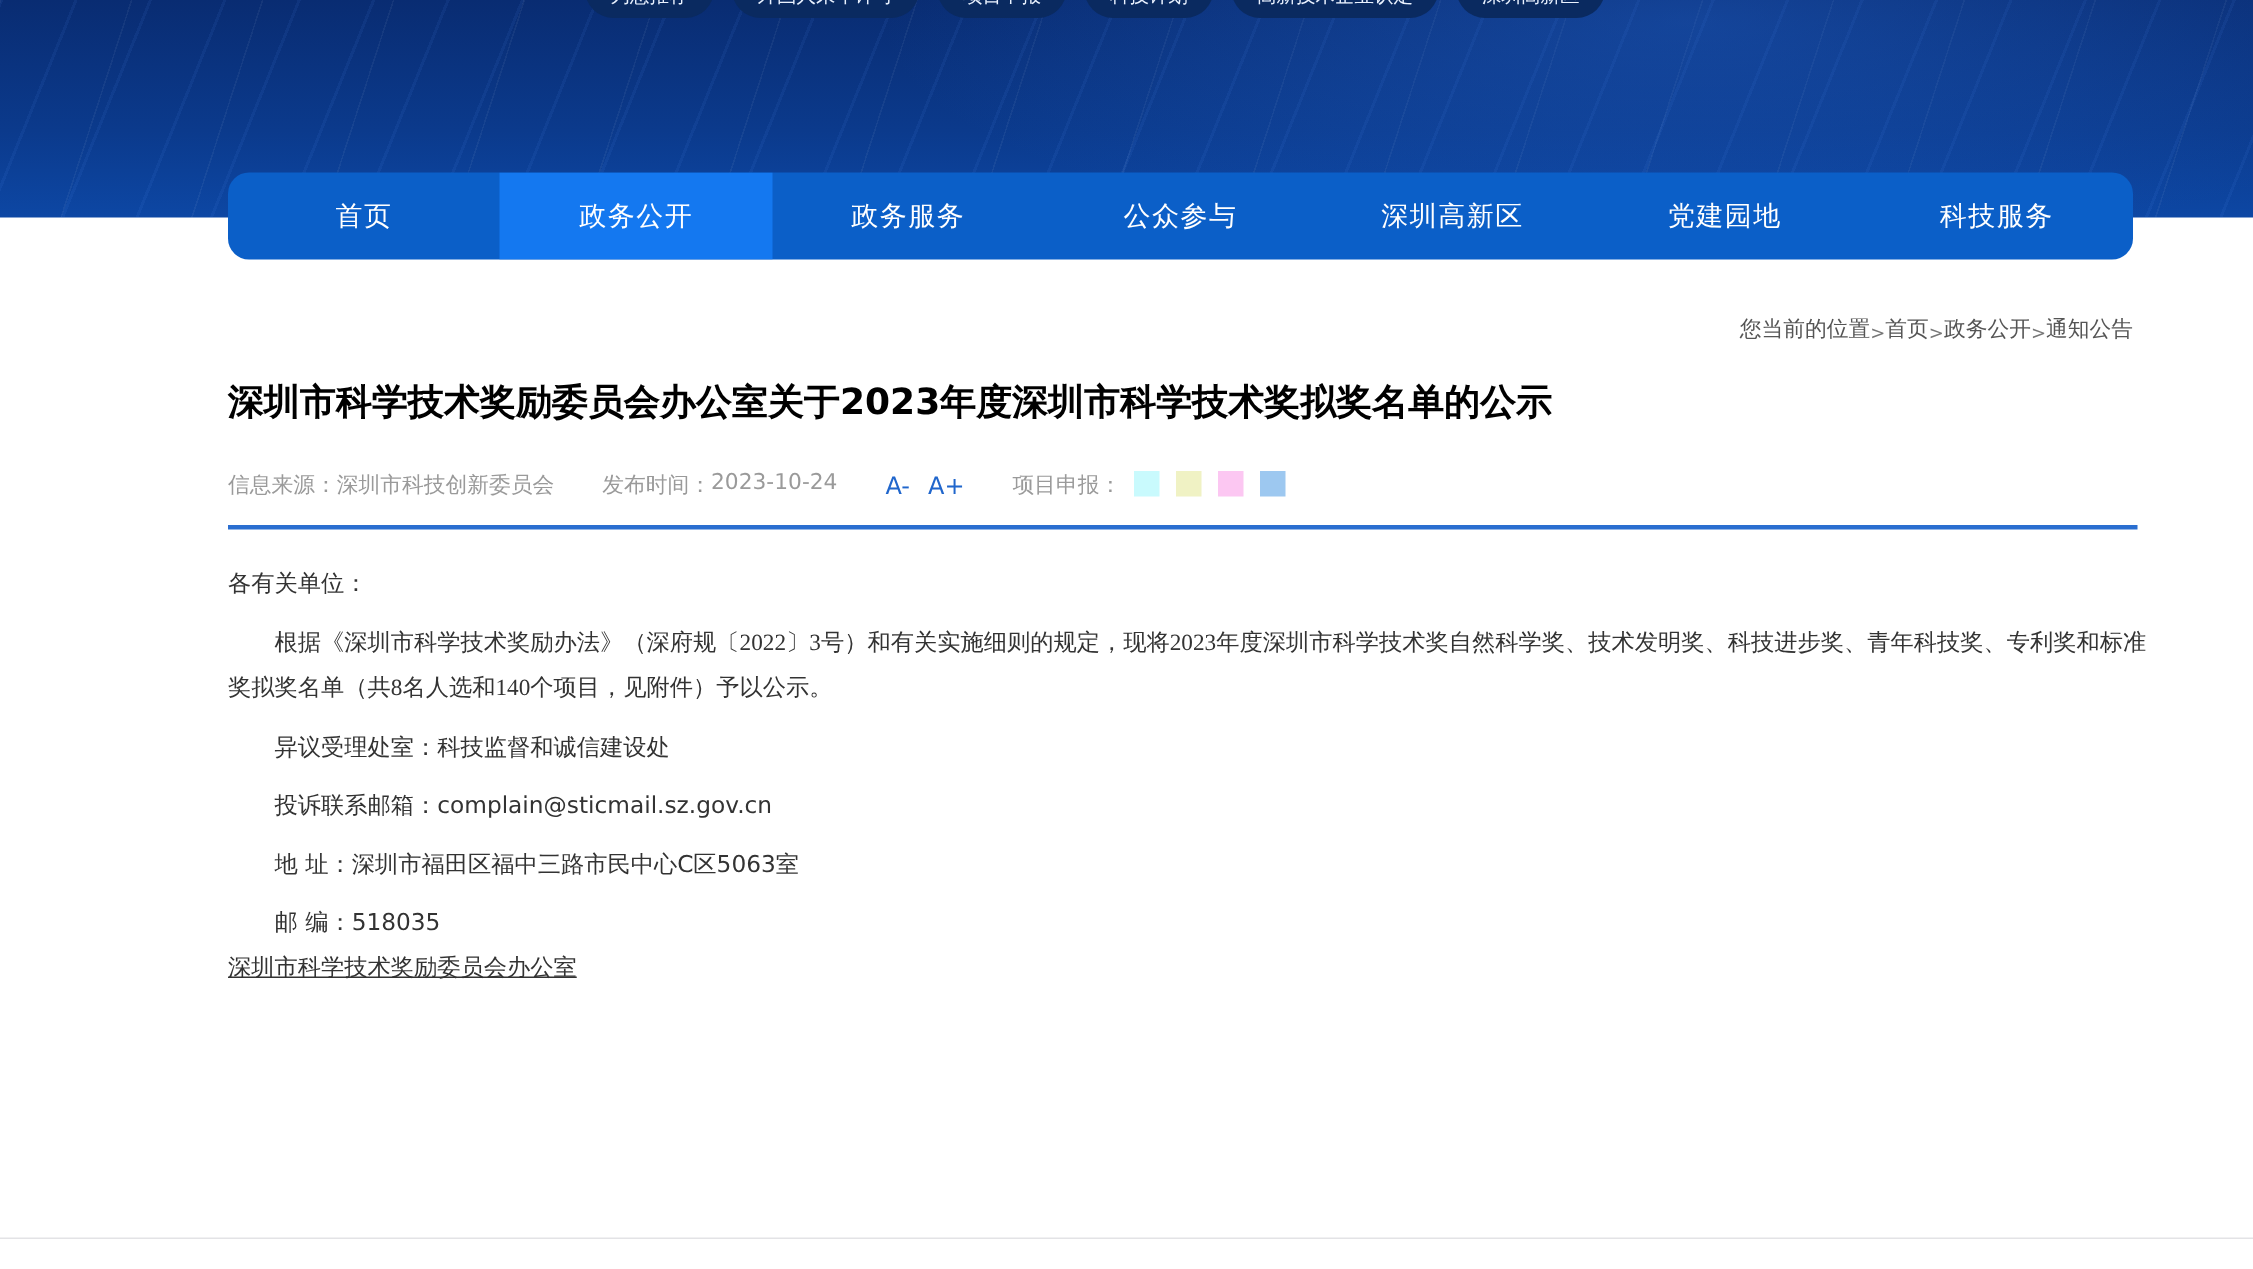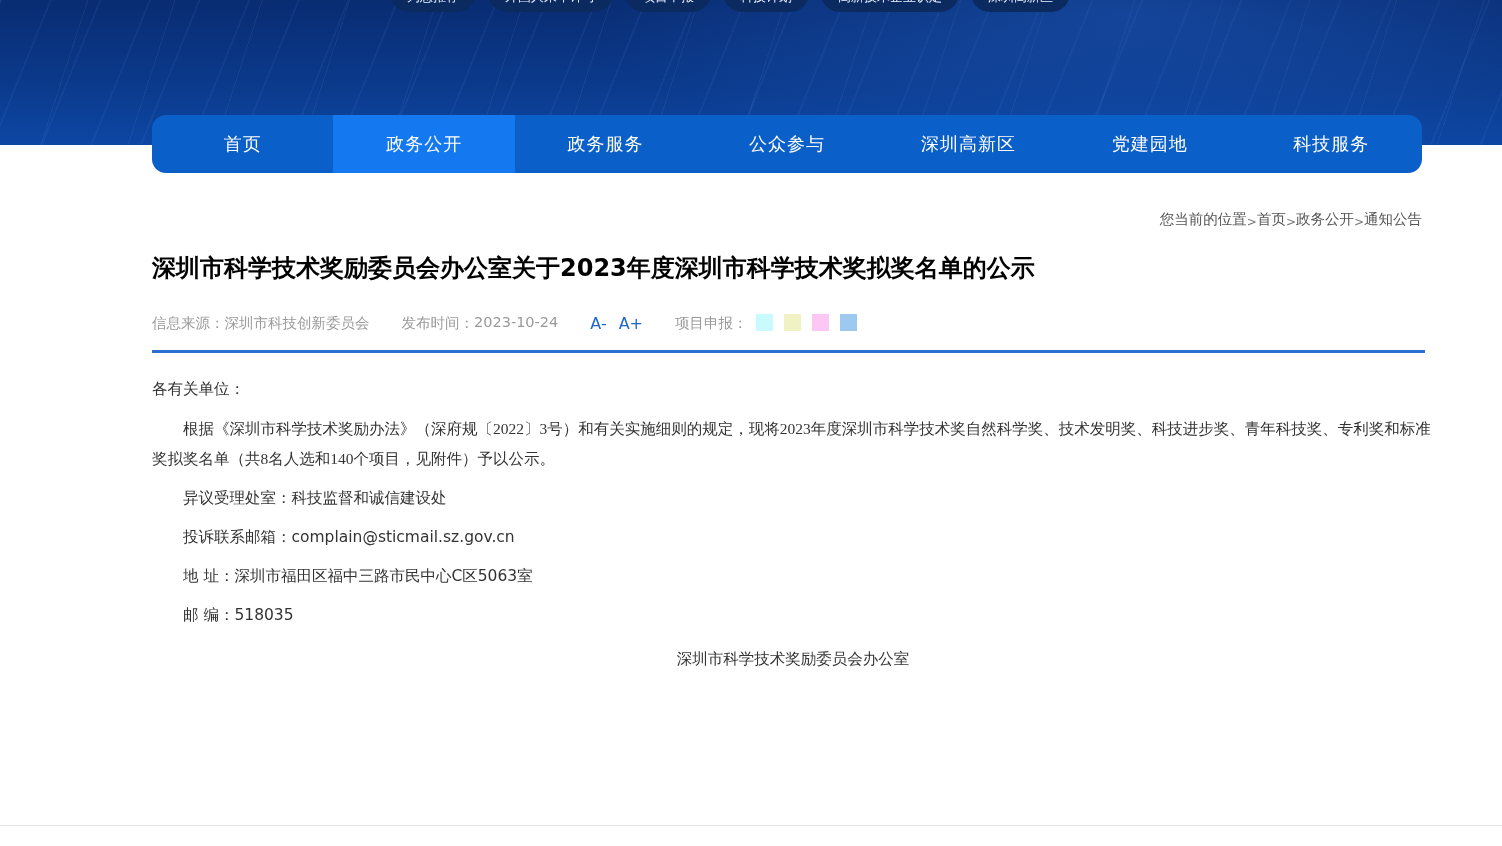--- a/index.html
+++ b/index.html
@@ -72,21 +72,21 @@
   }
   
   .doc {
     position:absolute; left:152px; top:372px; width:1282px;
     font-size:15.5px; line-height:30px; color:#333;
   }
   .doc p.indent { text-indent:2em; }
   .doc p.para { margin-top:10px;font-family:Liberation Serif, serif; }
   .doc p.info { margin-top:9px; text-indent:2em; }
   .doc p.salute { margin-top:2px; }
-  .sign-block { margin-top:14px; text-align:center; }
+  .sign-block { margin-top:0; text-align:left;text-decoration:underline; }
   
   .footer-rule {
     position:absolute; left:0; top:825px; width:1502px; height:1px;
     background:#e3e3e6;
   }
 </style>
 </head>
 <body>
 
 <div class="banner">

